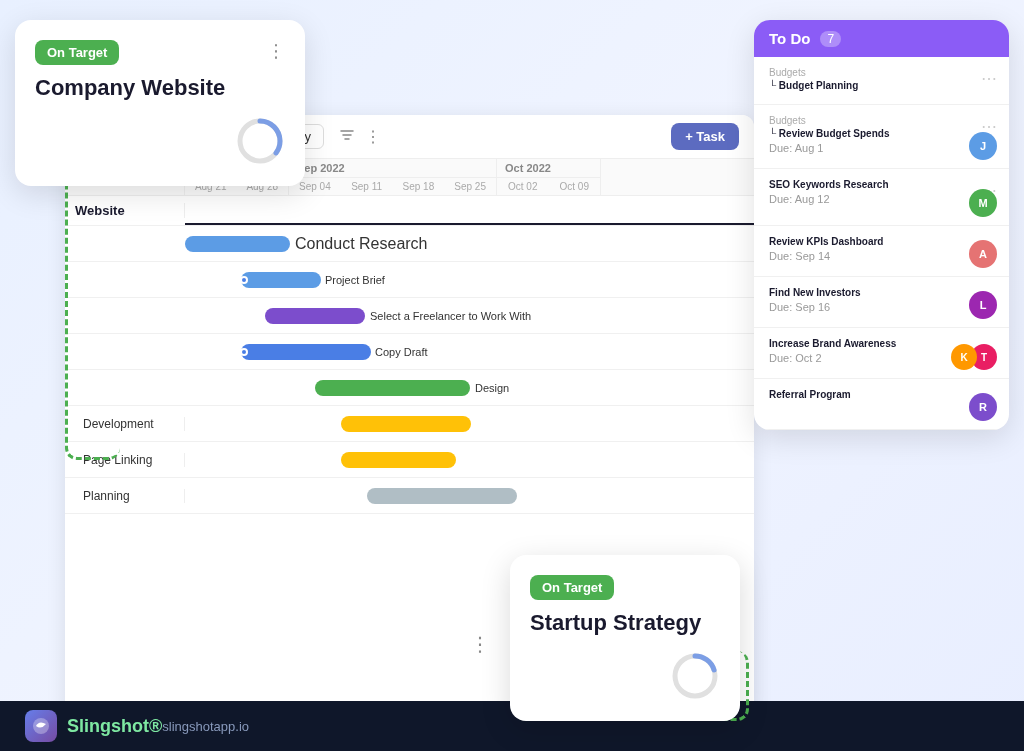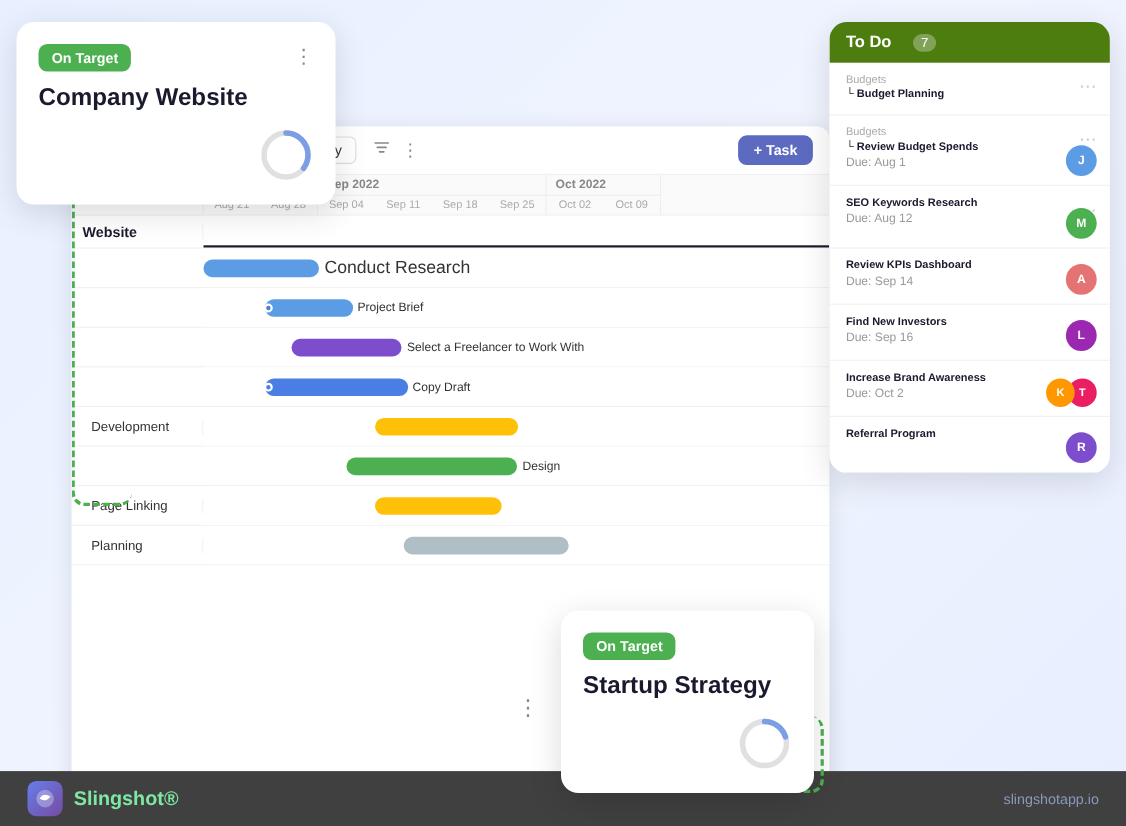--- a/index.html
+++ b/index.html
@@ -253,25 +253,25 @@
       top: 20px;
       right: 15px;
       width: 255px;
       background: white;
       border-radius: 16px;
       box-shadow: 0 8px 30px rgba(0,0,0,0.12);
       overflow: hidden;
       z-index: 20;
     }
     .todo-header {
-      background: #4d7c0f;
+      background: #8b5cf6;
       padding: 10px 15px;
       display: flex;
       align-items: center;
-      gap: 20px;
+      gap: 10px;
     }
     .todo-title {
       color: white;
       font-size: 15px;
       font-weight: 600;
     }
     .todo-count {
       background: rgba(255,255,255,0.3);
       color: white;
       border-radius: 10px;
@@ -349,24 +349,23 @@
       z-index: 5;
     }
 
     
     .footer {
       position: absolute;
       bottom: 0;
       left: 0;
       right: 0;
       height: 50px;
-      background: #404040;
-      display: flex;
-      align-items: center;
-      justify-content: space-between;
+      background: #0f172a;
+      display: flex;
+      align-items: center;
       padding: 0 25px;
     }
     .footer-logo {
       display: flex;
       align-items: center;
       gap: 10px;
     }
     .footer-logo-icon {
       width: 32px;
       height: 32px;
@@ -516,31 +515,31 @@
     <div class="gantt-row">
       <div class="gantt-row-label"></div>
       <div class="gantt-timeline" style="position:relative;">
         <div style="position:absolute;left:55px;top:50%;transform:translateY(-50%);width:8px;height:8px;border-radius:50%;background:#4A7EE5;border:2px solid white;z-index:2;"></div>
         <div class="gantt-bar bar-blue2" style="left:56px; width:130px;"></div>
         <span class="gantt-bar-label" style="left:190px; font-size:11px; color:#333;">Copy Draft</span>
       </div>
     </div>
 
     <div class="gantt-row">
-      <div class="gantt-row-label" style="padding-left:18px;">Development</div>
-      <div class="gantt-timeline" style="position:relative;">
-        <div class="gantt-bar bar-orange" style="left:156px; width:130px;"></div>
-      </div>
-    </div>
-
-    <div class="gantt-row">
       <div class="gantt-row-label"></div>
       <div class="gantt-timeline" style="position:relative;">
         <div class="gantt-bar bar-green" style="left:130px; width:155px;"></div>
         <span class="gantt-bar-label" style="left:290px; font-size:11px; color:#333;">Design</span>
+      </div>
+    </div>
+
+    <div class="gantt-row">
+      <div class="gantt-row-label" style="padding-left:18px;">Development</div>
+      <div class="gantt-timeline" style="position:relative;">
+        <div class="gantt-bar bar-orange" style="left:156px; width:130px;"></div>
       </div>
     </div>
 
     <div class="gantt-row">
       <div class="gantt-row-label" style="padding-left:18px;">Page Linking</div>
       <div class="gantt-timeline" style="position:relative;">
         <div class="gantt-bar bar-orange" style="left:156px; width:115px;"></div>
       </div>
     </div>
 

